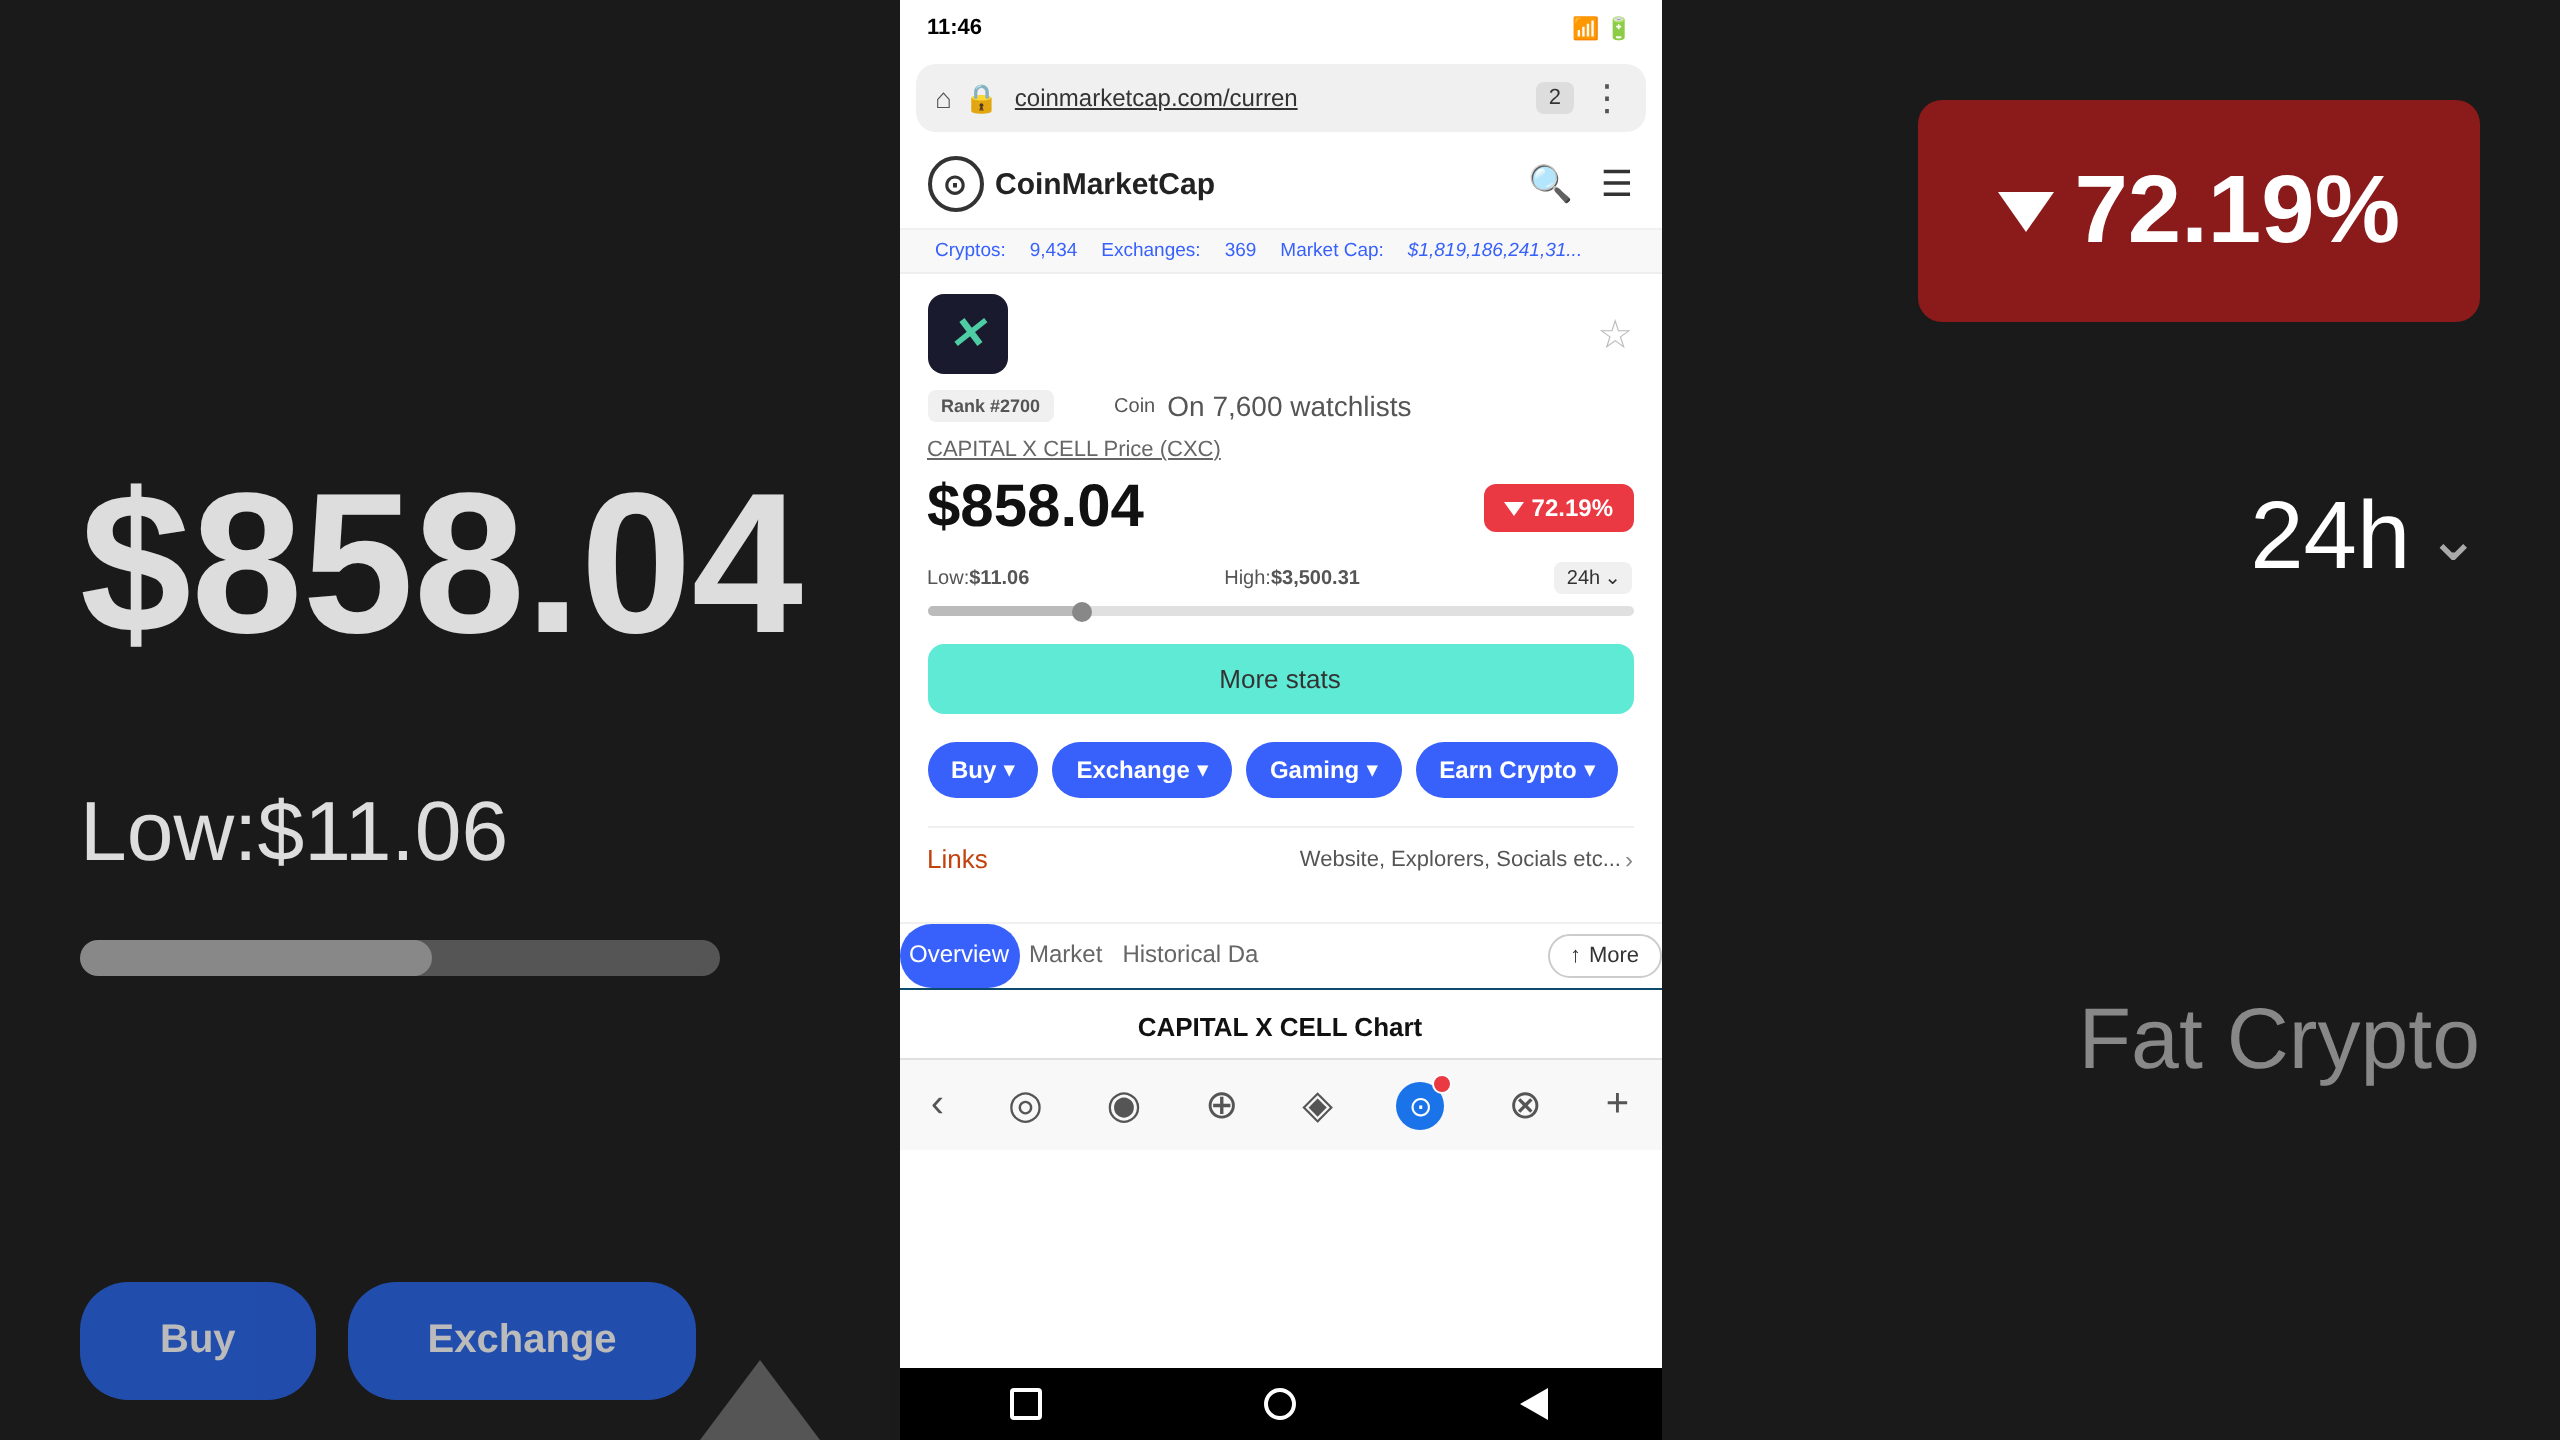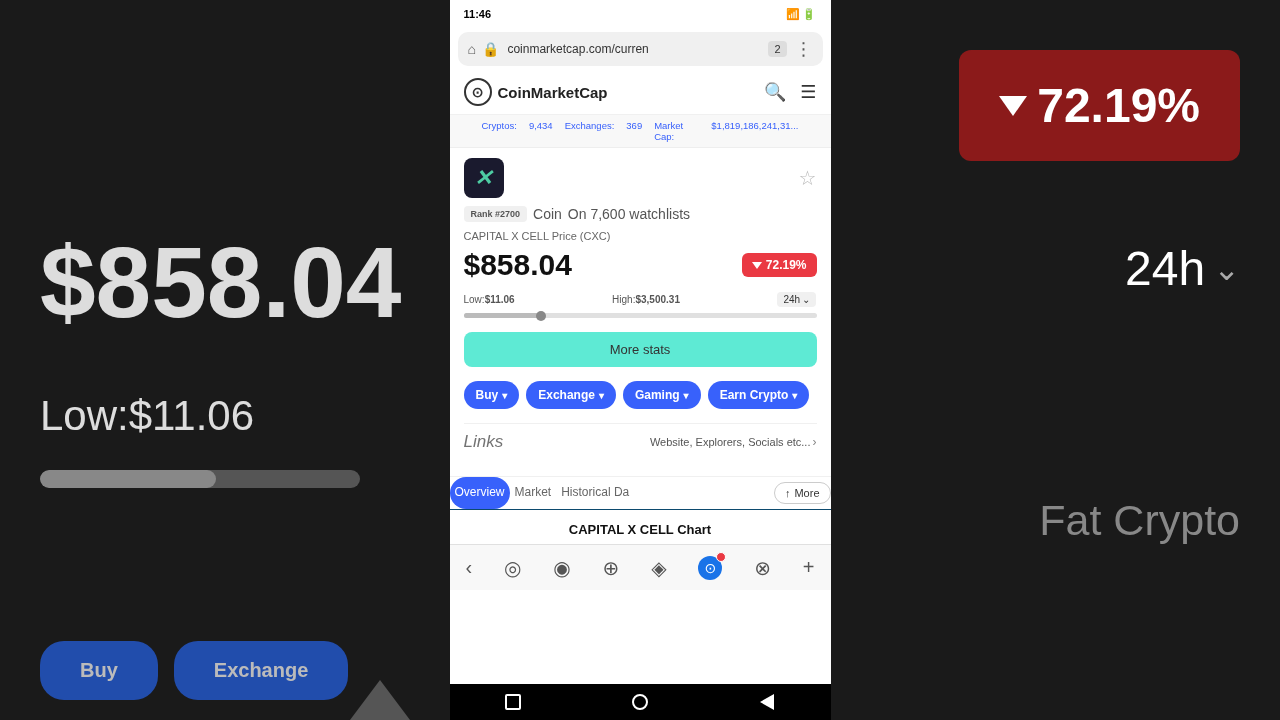--- a/index.html
+++ b/index.html
@@ -183,21 +183,21 @@
       background: #f0f0f0;
       margin: 4px 8px;
       border-radius: 10px;
       height: 34px;
       display: flex;
       align-items: center;
       padding: 0 10px;
       gap: 8px;
     }
     .url-bar .url-icons { display: flex; gap: 6px; align-items: center; color: #555; font-size: 14px; }
-    .url-bar .url-text { font-size: 12px; color: #333; flex: 1; }
+    .url-bar .url-text { font-size: 12px; color: #333; flex: 1; text-decoration: underline; }
     .url-bar .url-tabs { background: #ddd; border-radius: 4px; padding: 2px 6px; font-size: 11px; color: #333; }
     .url-bar .url-menu { font-size: 18px; color: #555; }
 
     
     .app-content {
       flex: 1;
       background: #fff;
       overflow: hidden;
       display: flex;
       flex-direction: column;
@@ -229,29 +229,29 @@
       font-weight: 900;
       color: #333;
     }
     .cmc-logo-text { font-size: 15px; font-weight: 600; color: #222; }
     .cmc-header-icons { display: flex; gap: 14px; }
     .cmc-icon { font-size: 18px; color: #333; }
 
     
     .stats-bar {
       background: #f8f8f8;
-      padding: 5px 32px;
+      padding: 5px 18px;
       font-size: 9.5px;
       color: #555;
       display: flex;
       gap: 12px;
       border-bottom: 1px solid #eee;
     }
     .stats-bar span { color: #3861fb; }
-    .stats-bar .mktcap { color: #3861fb; }
+    .stats-bar .mktcap { color: #3861fb; font-style: italic; }
 
     
     .coin-section {
       padding: 10px 14px;
     }
 
     .coin-icon-row {
       display: flex;
       justify-content: space-between;
       align-items: center;
@@ -281,31 +281,33 @@
     .badge-rank {
       background: #f0f0f0;
       color: #555;
       font-size: 9px;
       font-weight: 700;
       padding: 3px 7px;
       border-radius: 4px;
     }
     .badge-coin {
       color: #555;
-      font-size: 14px;
+      font-size: 10px;
+      margin-left: 24px;
     }
     .badge-watchlist {
       color: #555;
       font-size: 14px;
     }
 
     .coin-name-label {
       font-size: 11px;
       color: #666;
       margin-bottom: 6px;
+      text-decoration: underline;
     }
 
     .price-row {
       display: flex;
       justify-content: space-between;
       align-items: center;
       margin-bottom: 10px;
     }
     .coin-price {
       font-size: 30px;
@@ -413,21 +415,21 @@
     }
 
     .links-row {
       display: flex;
       justify-content: space-between;
       align-items: center;
       padding: 8px 0;
       border-top: 1px solid #f0f0f0;
       margin-bottom: 6px;
     }
-    .links-label { font-size: 17px; font-weight: 500; color: #737373; font-style: italic; }
+    .links-label { font-size: 13px; font-weight: 500; color: #c2410c; }
     .links-value { font-size: 11px; color: #555; display: flex; align-items: center; gap: 2px; margin-left: 32px; }
     .links-chevron { font-size: 12px; color: #888; }
 
     
     .tabs-row {
       display: flex;
       gap: 0;
       border-top: 1px solid #f0f0f0;
       align-items: center;
     }

